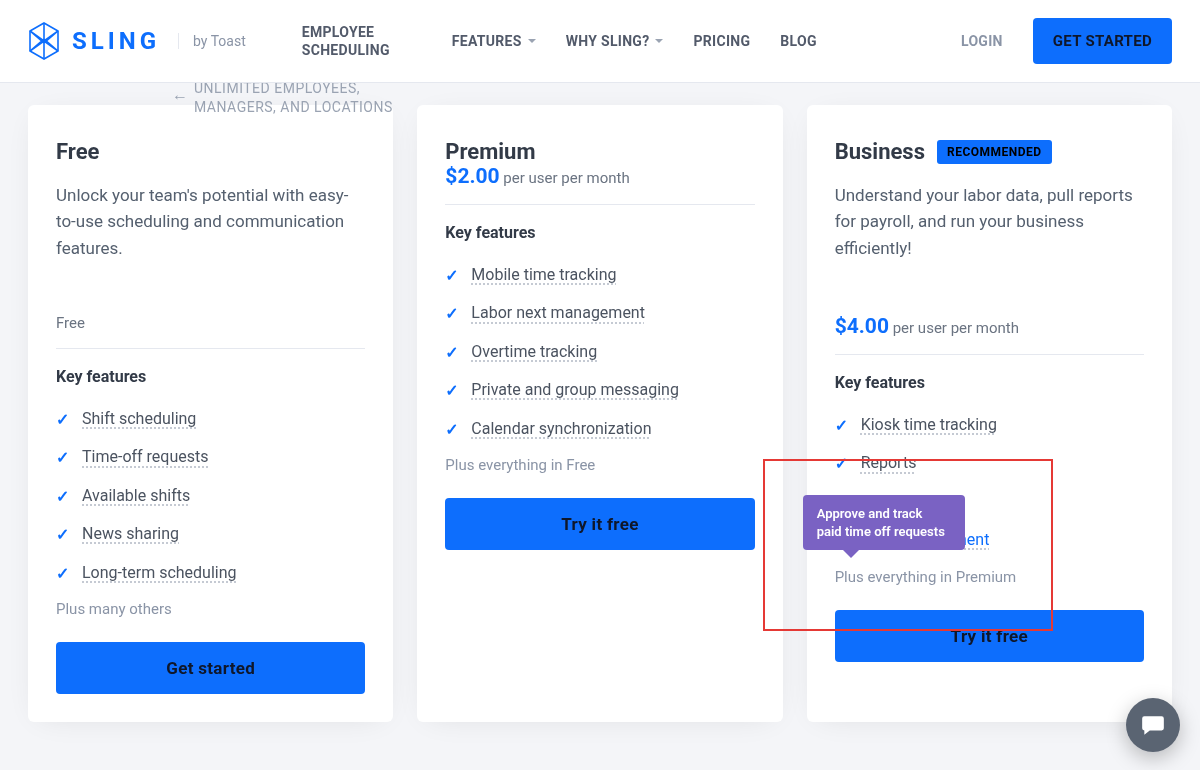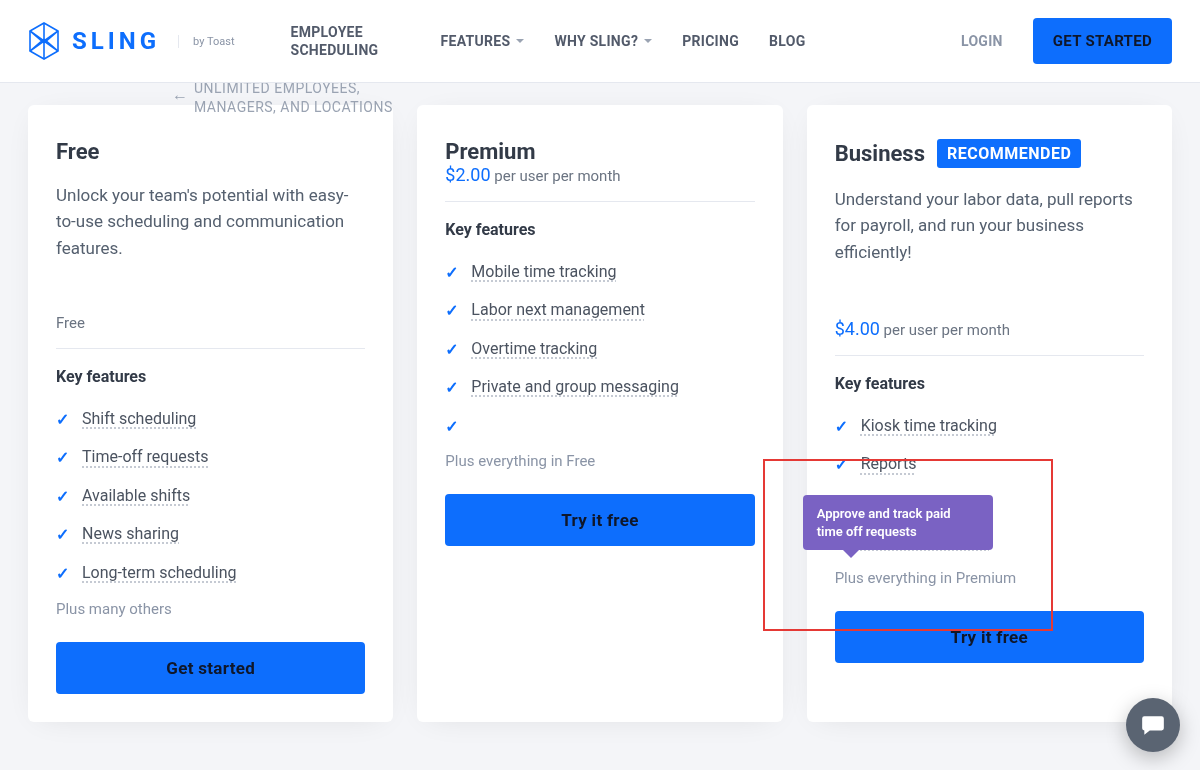--- a/index.html
+++ b/index.html
@@ -12,53 +12,53 @@
     --purple:#7a62c3;
   }
   *{box-sizing:border-box;margin:0;padding:0;font-family:-apple-system,BlinkMacSystemFont,"Segoe UI",Roboto,Helvetica,Arial,sans-serif}
   body{width:1200px;height:770px;background:var(--bg);color:var(--text);overflow:hidden;position:relative}
 
   
   .header{height:83px;background:#fff;display:flex;align-items:center;padding:0 28px;border-bottom:1px solid var(--border);position:relative;z-index:5}
   .logo{display:flex;align-items:center;gap:12px;margin-right:20px}
   .logo-mark{width:32px;height:40px}
   .logo-word{font-weight:700;color:var(--blue);font-size:24px;letter-spacing:4px}
-  .by-toast{font-size:11px;color:var(--muted);border-left:1px solid var(--border);padding-left:14px;margin-left:6px}
+  .by-toast{font-size:14px;color:var(--muted);border-left:1px solid var(--border);padding-left:14px;margin-left:6px}
   .nav{display:flex;align-items:center;gap:30px;margin-left:36px;flex:1}
   .nav-item{font-size:14px;font-weight:700;color:#525a6a;cursor:pointer;display:flex;align-items:center;gap:6px;line-height:1.3;letter-spacing:.3px}
   .nav-item.wrap{max-width:120px}
   .caret{width:0;height:0;border:4px solid transparent;border-top-color:#9aa3b2;margin-top:3px}
   .login{color:var(--muted);margin-left:auto}
   .btn-primary{background:var(--blue);color:#0f172a;border:none;border-radius:4px;padding:14px 20px;font-size:15px;font-weight:700;cursor:pointer;letter-spacing:.3px}
   .btn-primary.big{width:100%;padding:16px 0;font-size:17px}
 
   
   .page{padding:22px 28px 0 28px}
   .cards{display:flex;gap:24px}
   .card{flex:1;background:#fff;border-radius:6px;box-shadow:0 4px 30px -12px rgba(0,0,0,.12);padding:34px 28px 28px 28px;position:relative}
 
   .title-row{display:flex;align-items:center;gap:12px}
   .plan-title{font-size:22px;font-weight:700}
-  .recommended{background:var(--blue);color:#ffffff;font-size:16px;font-weight:700;padding:5px 10px;border-radius:3px;letter-spacing:.5px}
+  .recommended{background:var(--blue);color:#000000;font-size:12px;font-weight:700;padding:5px 10px;border-radius:3px;letter-spacing:.5px}
   .desc{font-size:17px;line-height:1.55;color:#55606f;margin:18px 0 22px 0;min-height:110px}
   .price-row{font-size:15px;color:#6b7482;border-bottom:1px solid var(--border);padding-bottom:16px;margin-bottom:18px}
-  .price-row .amount{color:var(--blue);font-weight:400;font-size:18px}
+  .price-row .amount{color:var(--blue);font-weight:700;font-size:21px}
   .kf{font-weight:700;font-size:16px;margin-bottom:22px}
   .feat{display:flex;align-items:flex-start;gap:12px;font-size:16px;color:#4b5360;margin-bottom:16px}
   .feat span.txt{text-decoration:underline dotted;text-decoration-color:#b7bec9;text-underline-offset:4px;cursor:pointer;line-height:1.4}
   .feat span.txt.active{color:var(--blue)}
   .check{color:var(--blue);font-weight:700;flex:0 0 14px;margin-top:2px}
   .plus{font-size:15px;color:var(--muted);margin:2px 0 24px 0}
 
   .annot{position:absolute;top:-26px;left:166px;font-family:"Comic Sans MS","Segoe Script",cursive;font-size:14px;color:#9aa3b2;letter-spacing:.5px;text-transform:uppercase;line-height:1.3}
   .annot-arrow{position:absolute;top:6px;left:-22px;color:#9aa3b2;font-size:16px}
 
   .redbox{position:absolute;border:2px solid #e53935;pointer-events:none}
 
-  .tooltip{position:absolute;background:var(--purple);color:#fff;font-size:13px;font-weight:600;padding:10px 14px;border-radius:4px;width:190px;line-height:1.35}
+  .tooltip{position:absolute;background:var(--purple);color:#fff;font-size:13px;font-weight:600;padding:10px 14px;border-radius:4px;width:162px;line-height:1.35}
   .tooltip::after{content:"";position:absolute;left:40px;bottom:-8px;border:8px solid transparent;border-top-color:var(--purple);border-bottom:none}
 
   .chat-bubble{position:absolute;right:20px;bottom:18px;width:54px;height:54px;border-radius:50%;background:#5a6472;display:flex;align-items:center;justify-content:center;color:#fff;box-shadow:0 6px 20px rgba(0,0,0,.25);cursor:pointer}
 </style>
 </head>
 <body>
 
 <div class="header">
   <div class="logo">
     <svg class="logo-mark" viewBox="0 0 32 40">
@@ -148,20 +148,21 @@
       <div class="feat">
           <span class="check">✓</span>
           <span class="txt">Overtime tracking</span>
         </div>
       <div class="feat">
           <span class="check">✓</span>
           <span class="txt">Private and group messaging</span>
         </div>
       <div class="feat">
           <span class="check">✓</span>
+          <span class="txt">Calendar synchronization</span>
         </div>
       <div class="plus">Plus everything in Free</div>
       <button class="btn-primary big">Try it free</button>
     </div>
 
     <div class="card" style="position:relative">
       <div class="title-row">
         <div class="plan-title">Business</div>
         <div class="recommended">RECOMMENDED</div>
       </div>

